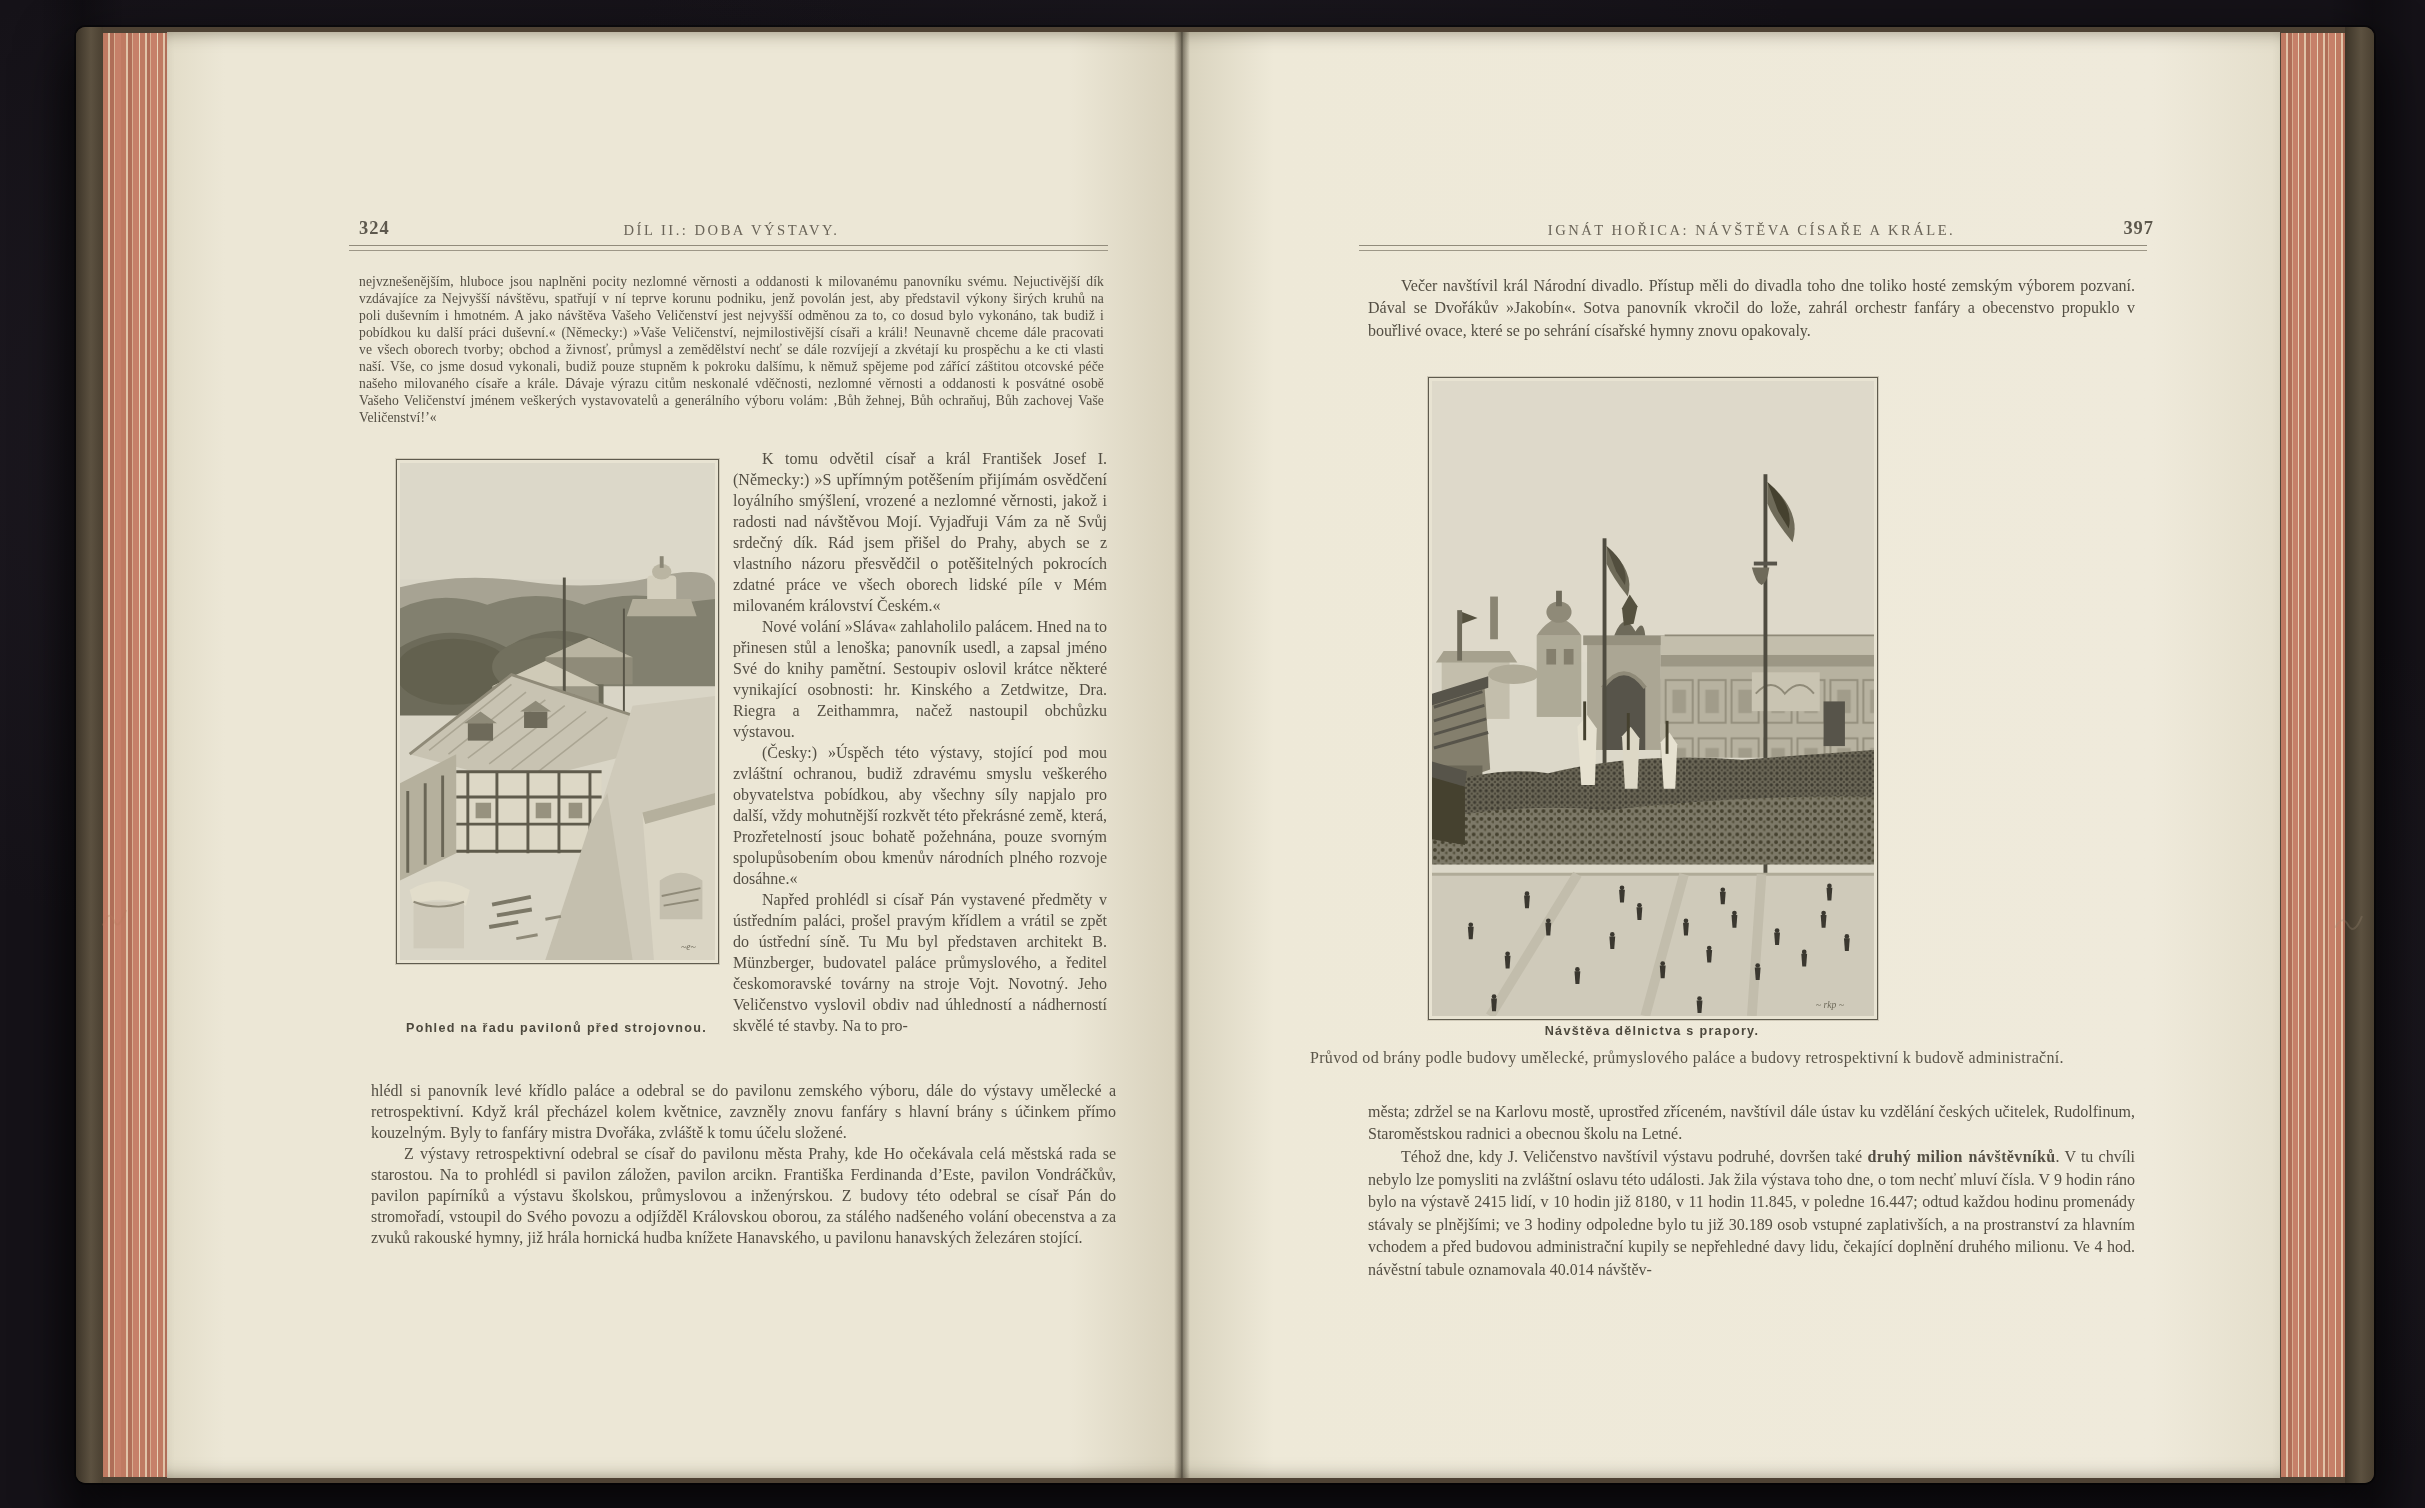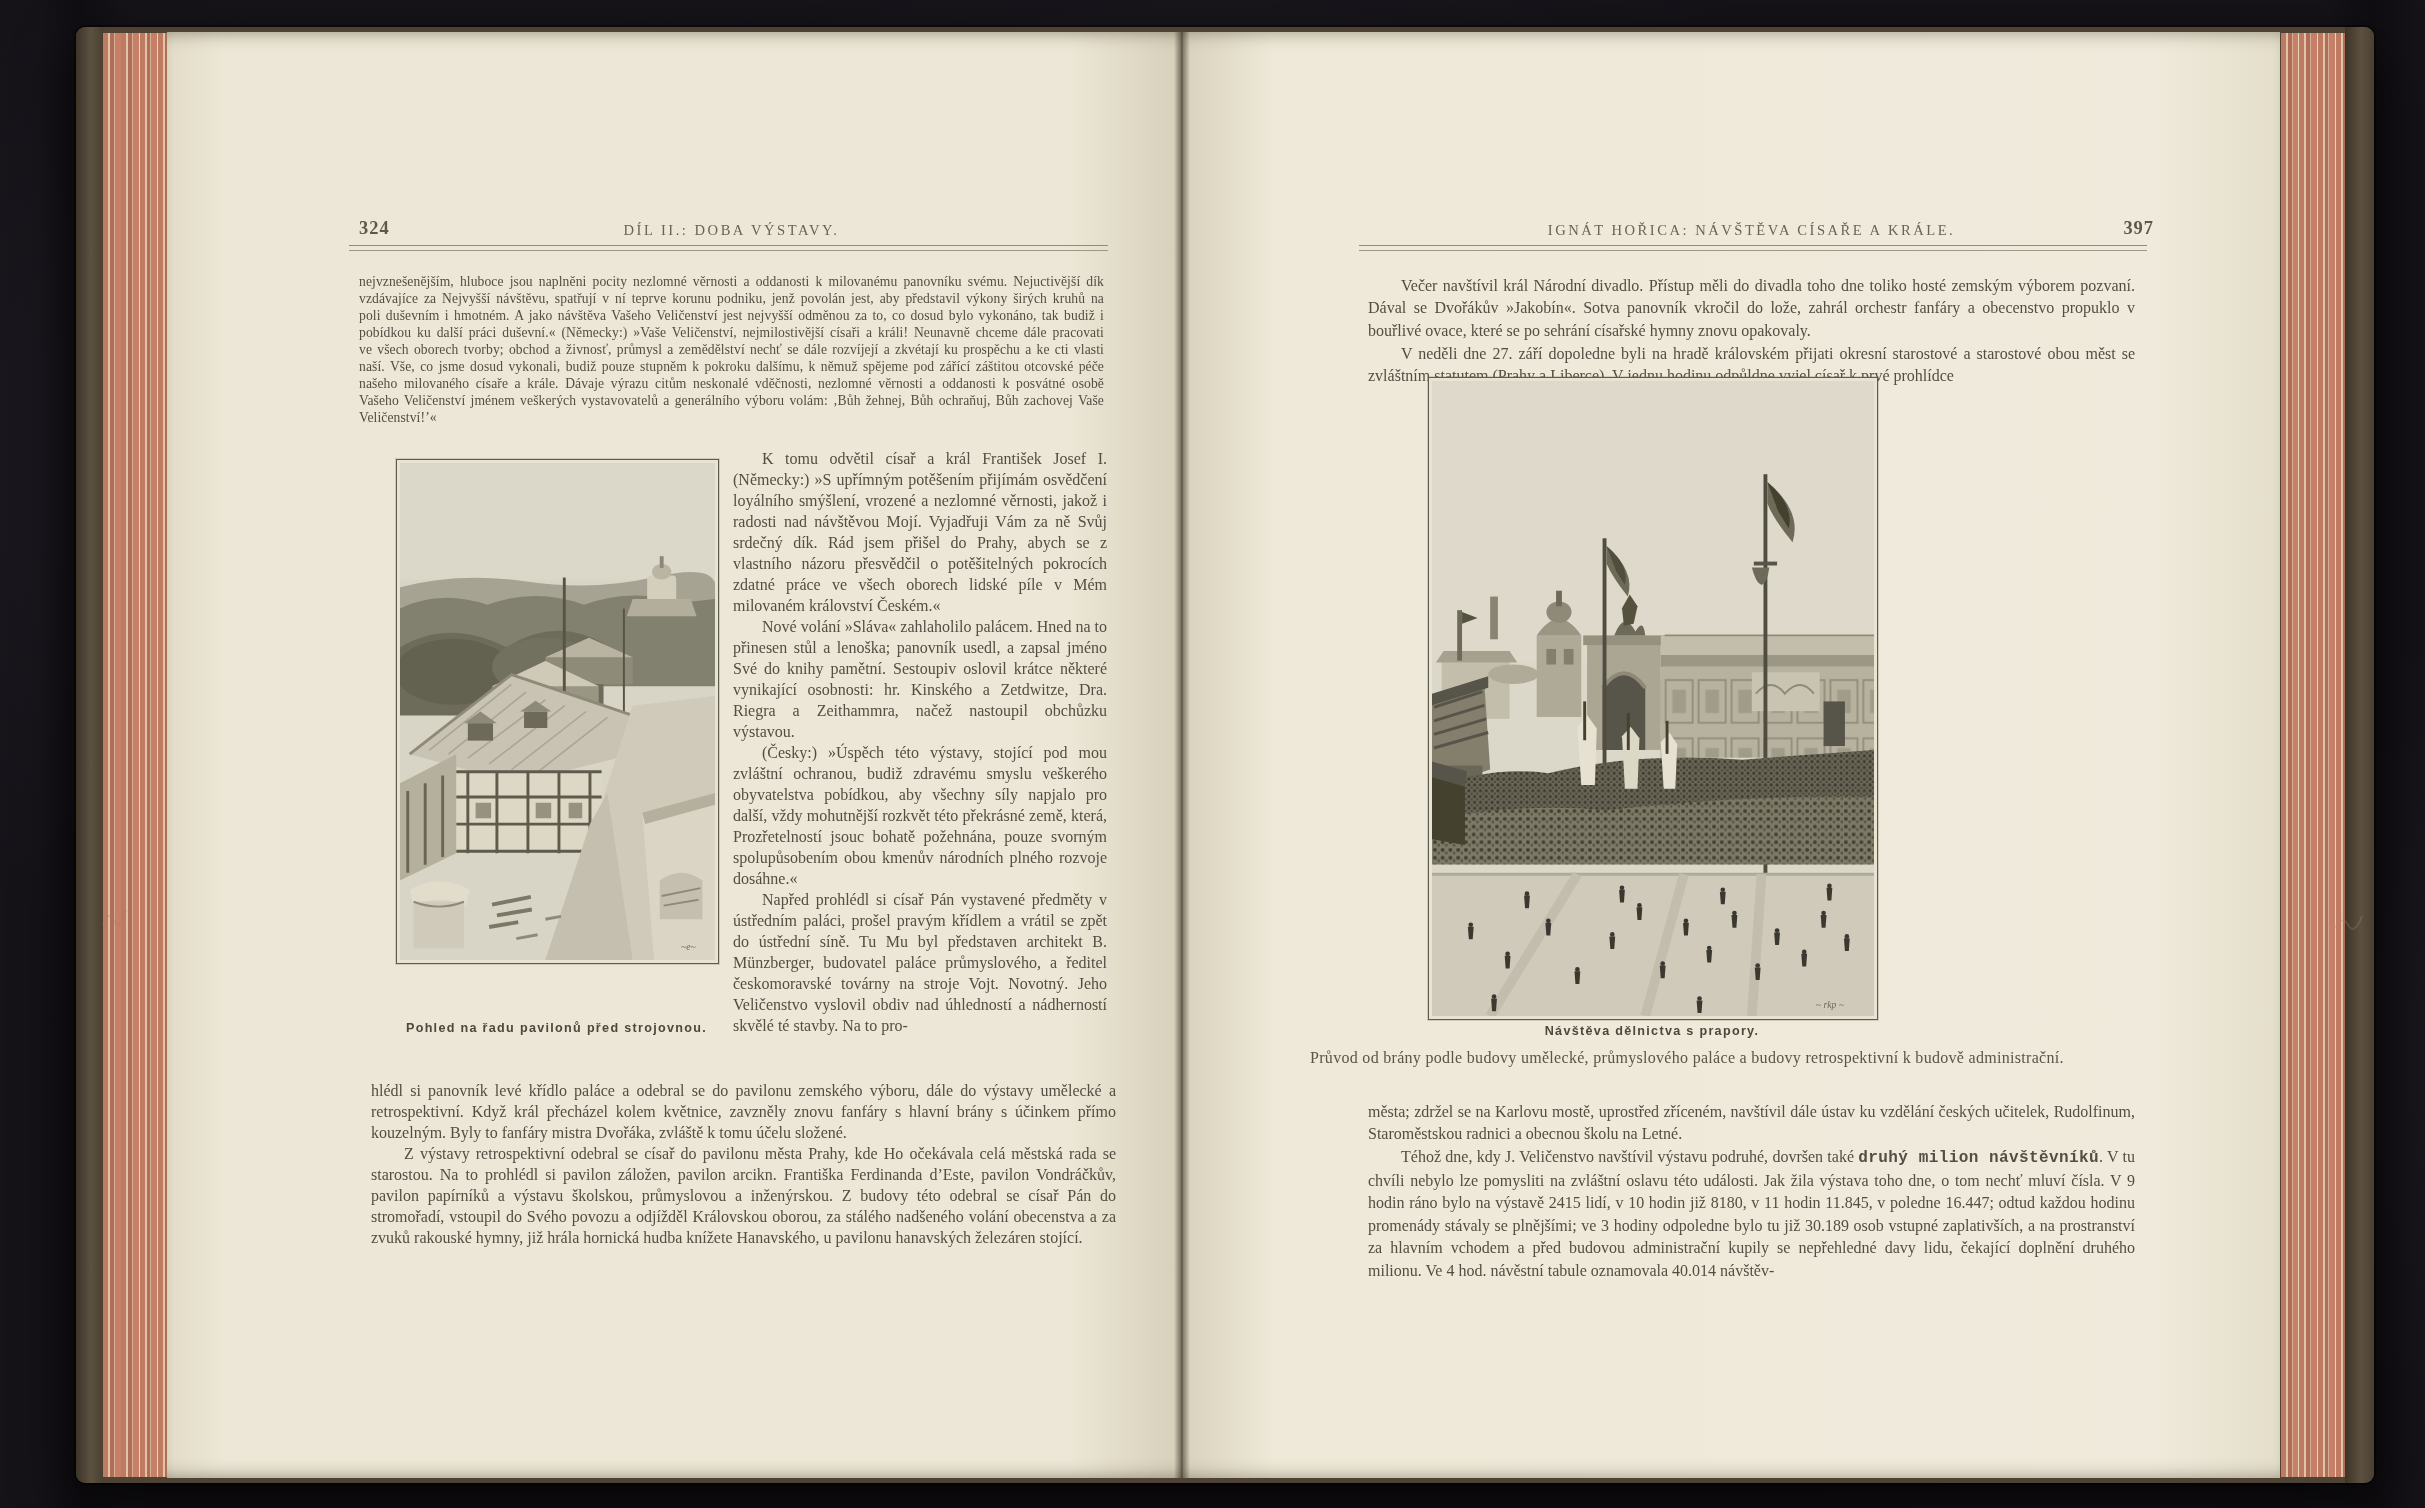--- a/index.html
+++ b/index.html
@@ -40,21 +40,21 @@
   .body-text{color:#534e43;text-align:justify;}
   .small-par{position:absolute;font-size:13.6px;line-height:17px;letter-spacing:0.1px;word-spacing:1.5px;}
   .col-par{position:absolute;font-size:16px;line-height:21px;}
   .col-par p{margin:0;text-indent:29px;}
   .full-par{position:absolute;font-size:16px;line-height:21px;}
   .full-par p{margin:0;}
   .full-par p.indent{text-indent:33px;}
   .rp-par{position:absolute;font-size:16px;line-height:22.6px;}
   .rp-par p{margin:0;}
   .rp-par p.indent{text-indent:33px;}
-  .boldrun{font-weight:bold;letter-spacing:0.4px;font-family:Liberation Mono, monospace;}
+  .boldrun{font-weight:bold;letter-spacing:0.4px;}
   
   .photo{position:absolute;border:1.5px solid #5f5b4e;padding:2.9px;background:#e8e3d2;
     box-shadow:0 0 0 1px rgba(120,112,92,.25);}
   .photo svg{display:block;}
   .fig-caption{position:absolute;font-family:"Liberation Sans", sans-serif;font-weight:bold;
     font-size:12.6px;letter-spacing:1.3px;color:#4c483d;text-align:center;white-space:nowrap;}
   .fig-subcaption{position:absolute;font-size:16px;color:#5a5549;letter-spacing:0.3px;text-align:left;white-space:nowrap;}
   .pencil{position:absolute;opacity:.55;}
 </style>
 </head>
@@ -155,21 +155,20 @@
       </div>
     </div>
 
     <div class="page right">
       <div class="runhead" style="left:186px;width:767px;top:190px">IGNÁT HOŘICA: NÁVŠTĚVA CÍSAŘE A KRÁLE.</div>
       <div class="pagenum" style="left:914px;top:186px;width:58px;text-align:right">397</div>
       <div class="dblrule" style="left:177px;width:788px;top:213px"></div>
 
       <div class="rp-par body-text" style="left:186px;top:243px;width:767px">
         <p class="indent">Večer navštívil král Národní divadlo. Přístup měli do divadla toho dne toliko hosté zemským výborem pozvaní. Dával se Dvořákův »Jakobín«. Sotva panovník vkročil do lože, zahrál orchestr fanfáry a obecenstvo propuklo v bouřlivé ovace, které se po sehrání císařské hymny znovu opakovaly.</p>
-        <p class="indent">V neděli dne 27. září dopoledne byli na hradě královském přijati okresní starostové a starostové obou měst se zvláštním statutem (Prahy a Liberce). V jednu hodinu odpůldne vyjel císař k prvé prohlídce</p>
       </div>
 
       <div class="photo" style="left:246px;top:345px;width:442px;height:635px">
         <svg width="442" height="635" viewBox="0 0 456 654" preserveAspectRatio="none">
           <defs>
             <pattern id="crowd1" width="6" height="6" patternUnits="userSpaceOnUse">
               <rect width="6" height="6" fill="#6b6757"></rect>
               <circle cx="2" cy="2" r="1.7" fill="#3d3a30"></circle>
               <circle cx="5" cy="5" r="1.3" fill="#4a4639"></circle>
             </pattern>

